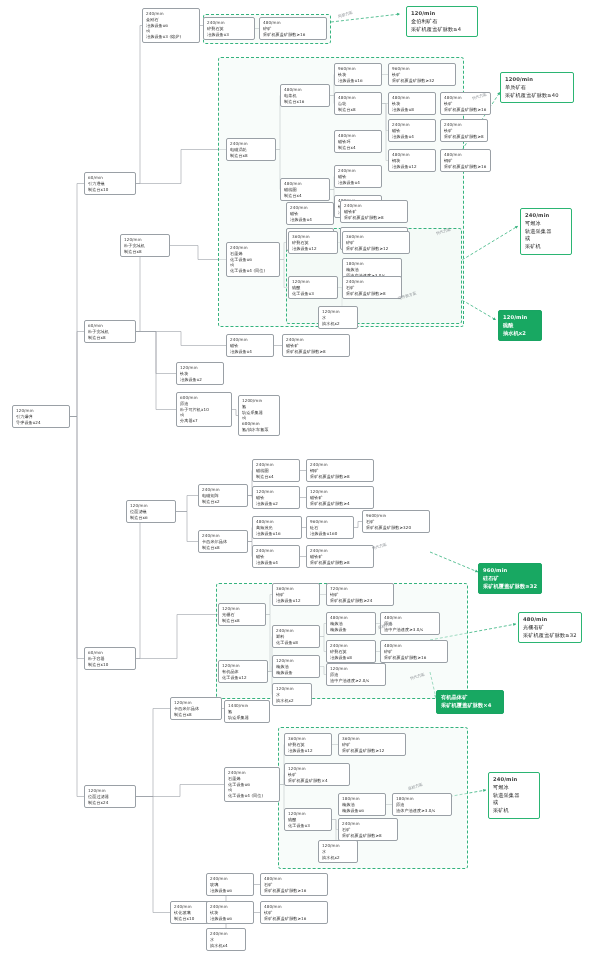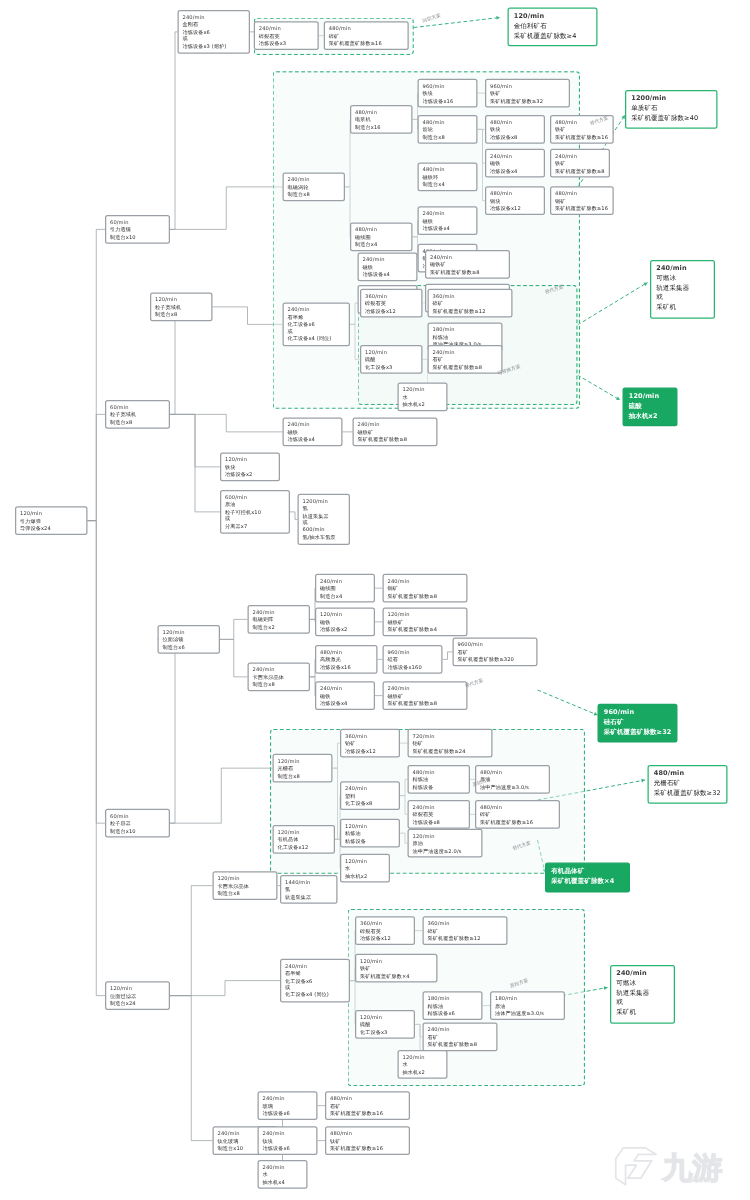--- a/index.html
+++ b/index.html
@@ -644,19 +644,13 @@
       <div class="edge-label" style="left: 338px; top: 14px; transform: rotate(-18deg);">同层方案</div>
       <div class="edge-label" style="left: 472px; top: 96px; transform: rotate(-18deg);">替代方案</div>
       <div class="edge-label" style="left: 436px; top: 231px; transform: rotate(-18deg);">替代方案</div>
       <div class="edge-label" style="left: 398px; top: 296px; transform: rotate(-18deg);">可替换方案</div>
       <div class="edge-label" style="left: 372px; top: 546px; transform: rotate(-18deg);">替代方案</div>
       <div class="edge-label" style="left: 378px; top: 625px; transform: rotate(-18deg);">原始方案</div>
       <div class="edge-label" style="left: 410px; top: 676px; transform: rotate(-18deg);">替代方案</div>
       <div class="edge-label" style="left: 408px; top: 786px; transform: rotate(-18deg);">原始方案</div>
     </div>
 
-  <div id="watermark">
-    <svg viewBox="0 0 46 46" width="40" height="40" style="position:absolute;left:0;top:3px;">
-      <path d="M30 6 L10 6 L3 16 L3 34 L12 40 L12 22 L22 22 L14 34 L26 34 L36 18 L20 18 L24 12 L40 12 Z" fill="none" stroke="#c9cdd2" stroke-width="1.6" stroke-linejoin="round"></path>
-    </svg>
-    <span class="wm-text">九游</span>
-  </div>
 </div>
 
 </body></html>

